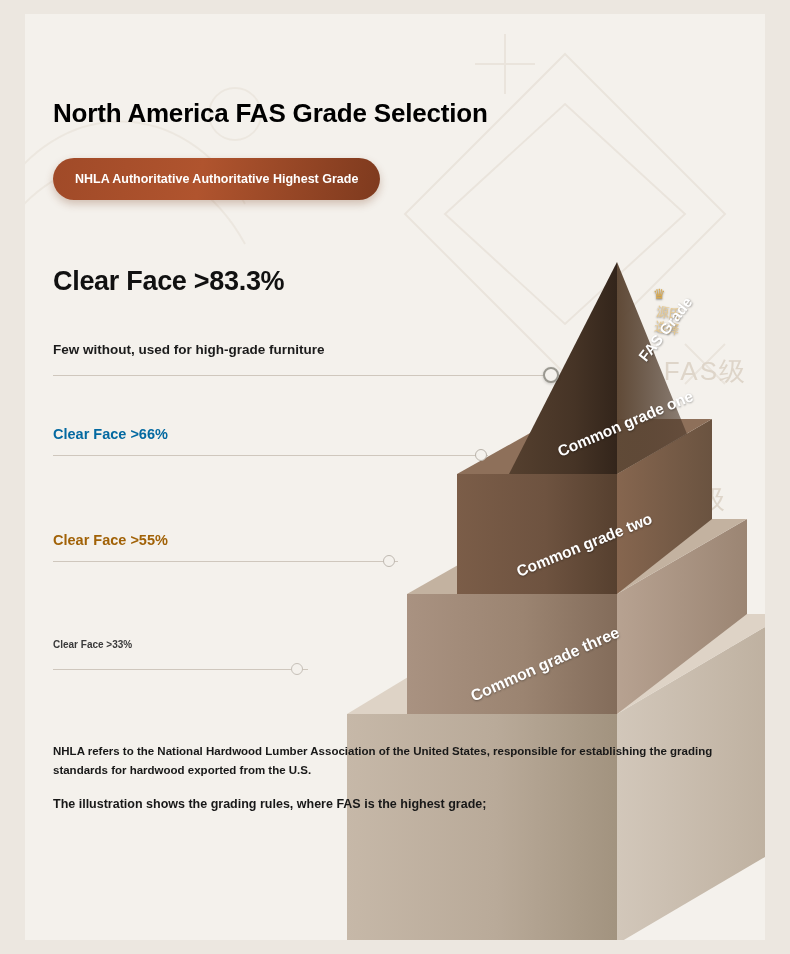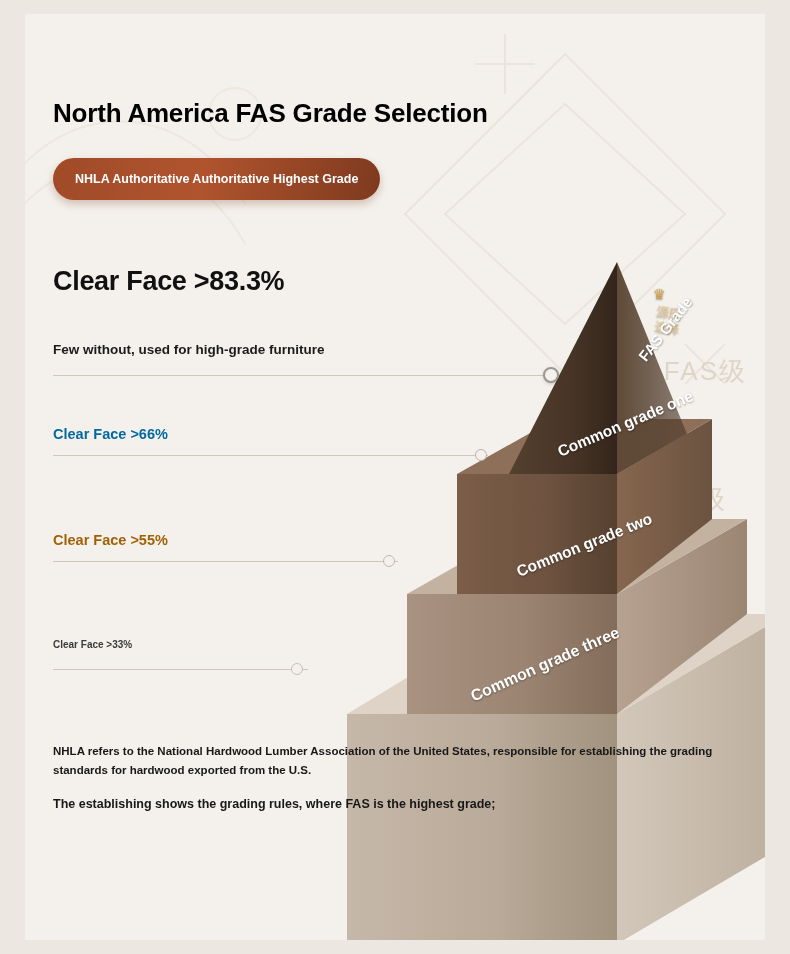--- a/index.html
+++ b/index.html
@@ -314,16 +314,16 @@
 
     <div class="rowlabel r2">Clear Face &gt;55%</div>
     <div class="track t2"></div>
     <div class="knob k2"></div>
 
     <div class="rowlabel r3">Clear Face &gt;33%</div>
     <div class="track t3"></div>
     <div class="knob k3"></div>
 
     <div class="note n1">NHLA refers to the National Hardwood Lumber Association of the United States, responsible for establishing the grading standards for hardwood exported from the U.S.</div>
-    <div class="note n2">The establishing shows the grading rules, where FAS is the highest grade;</div>
+    <div class="note n2">The illustration shows the grading rules, where FAS is the highest grade;</div>
 
   </div>
 </div>
 
 </body></html>

